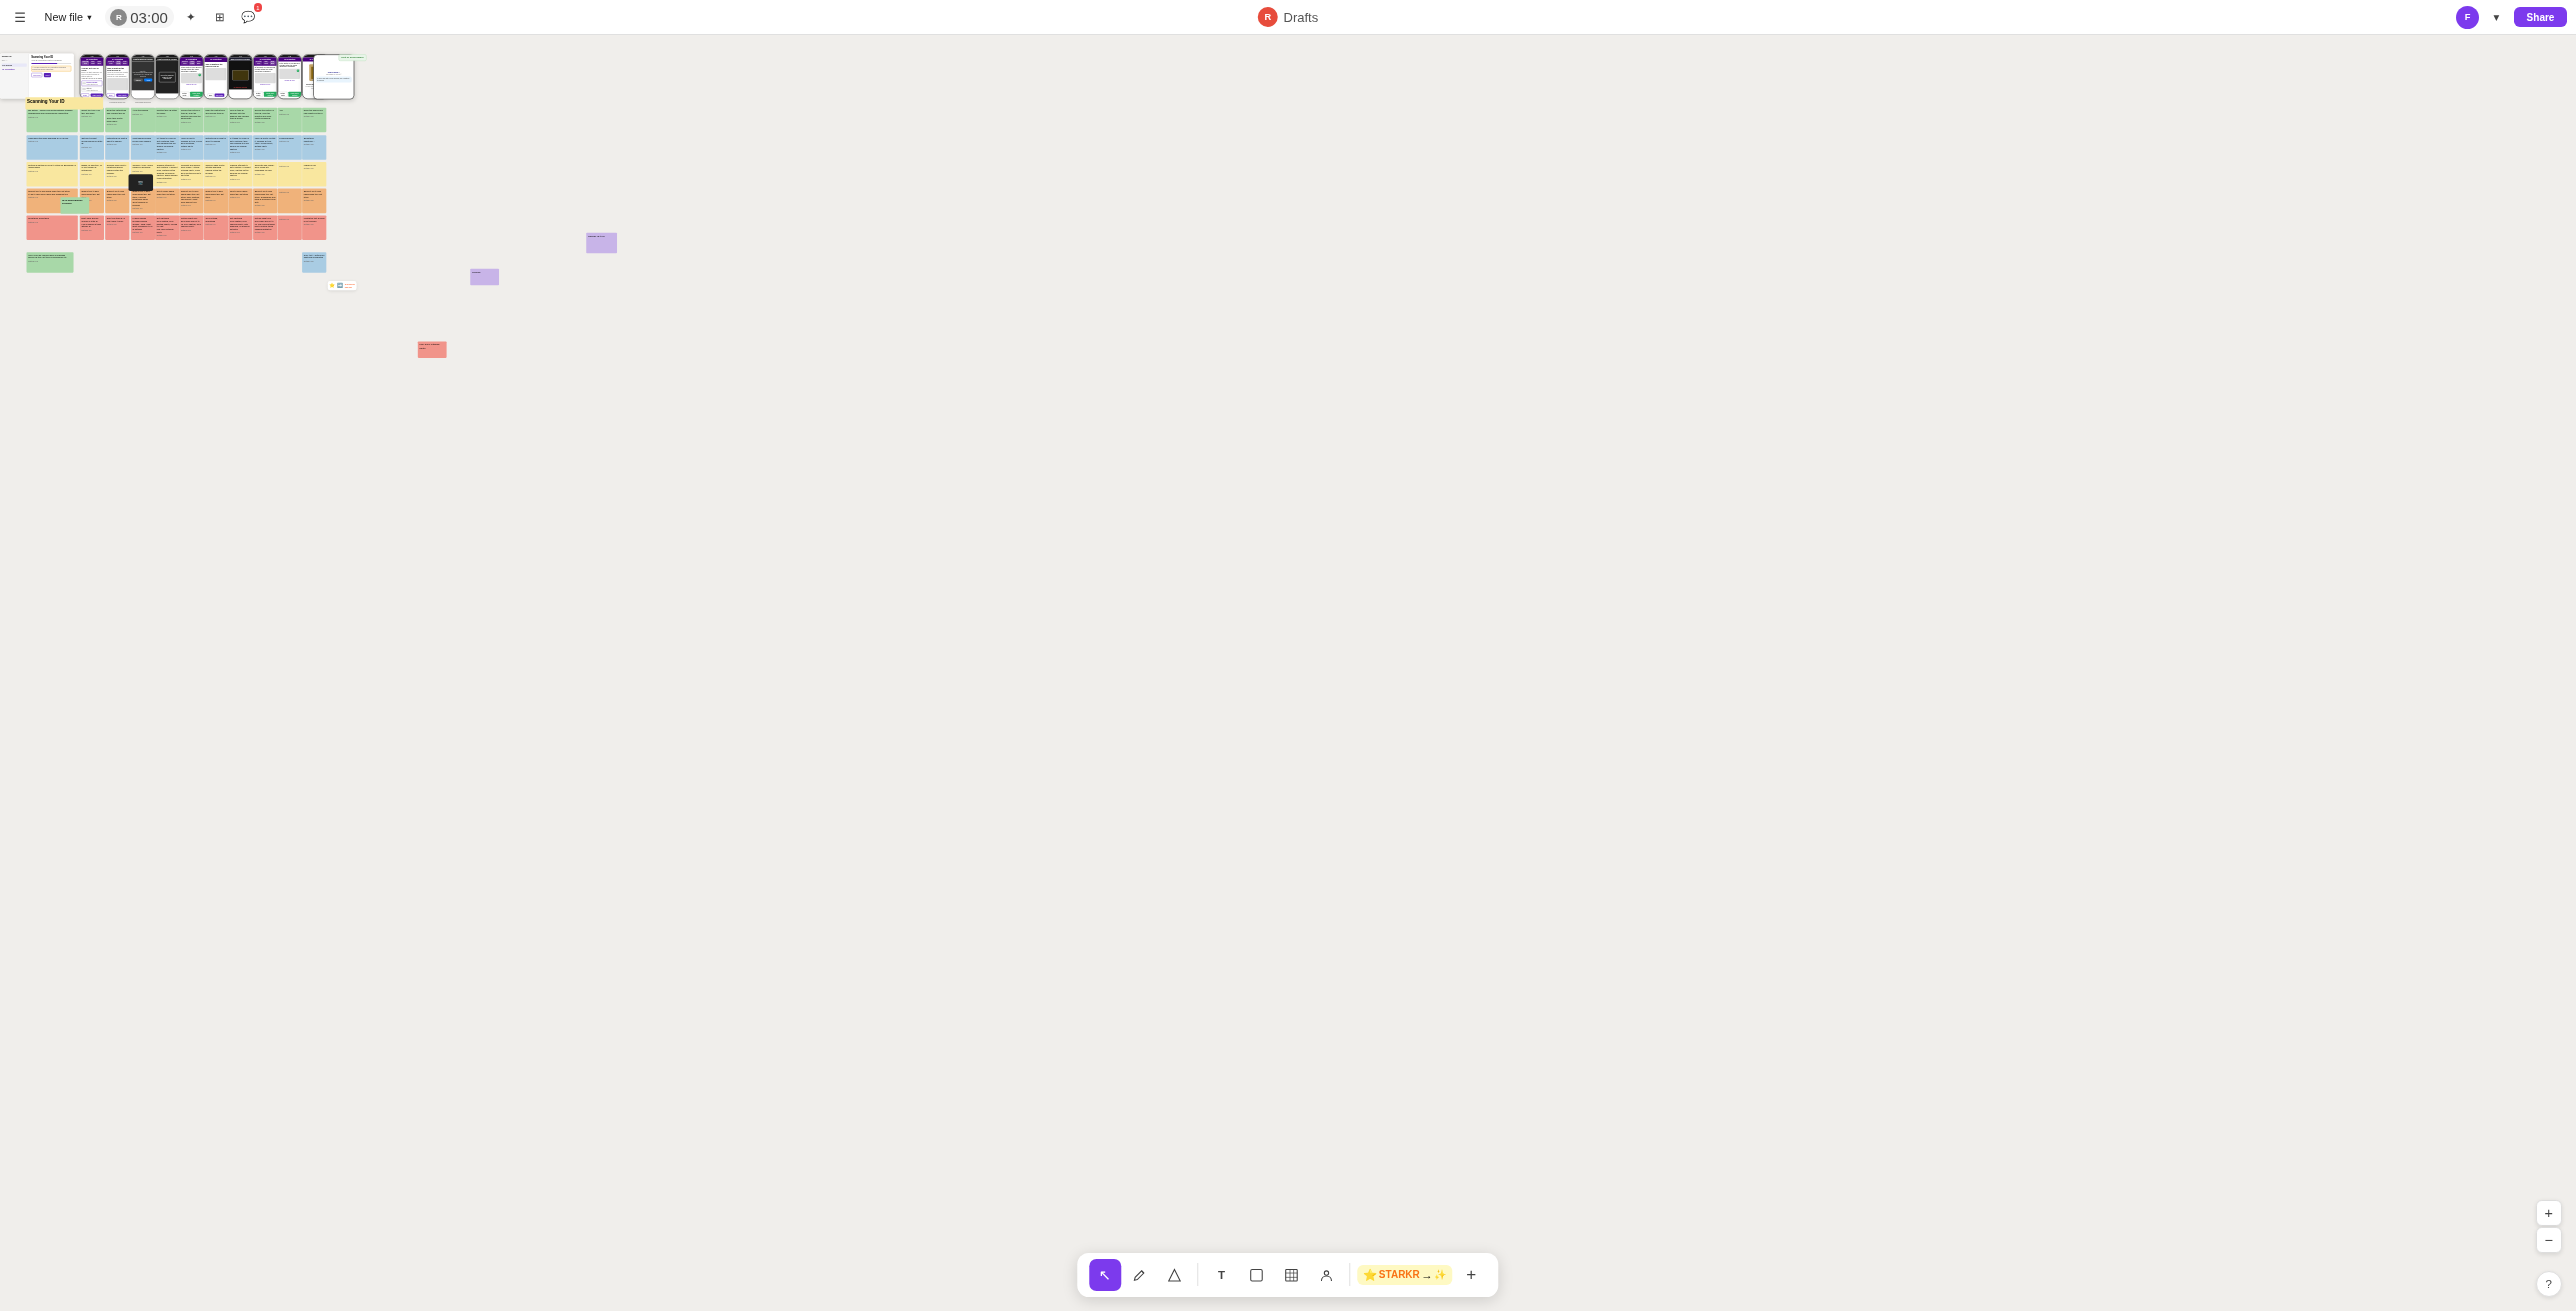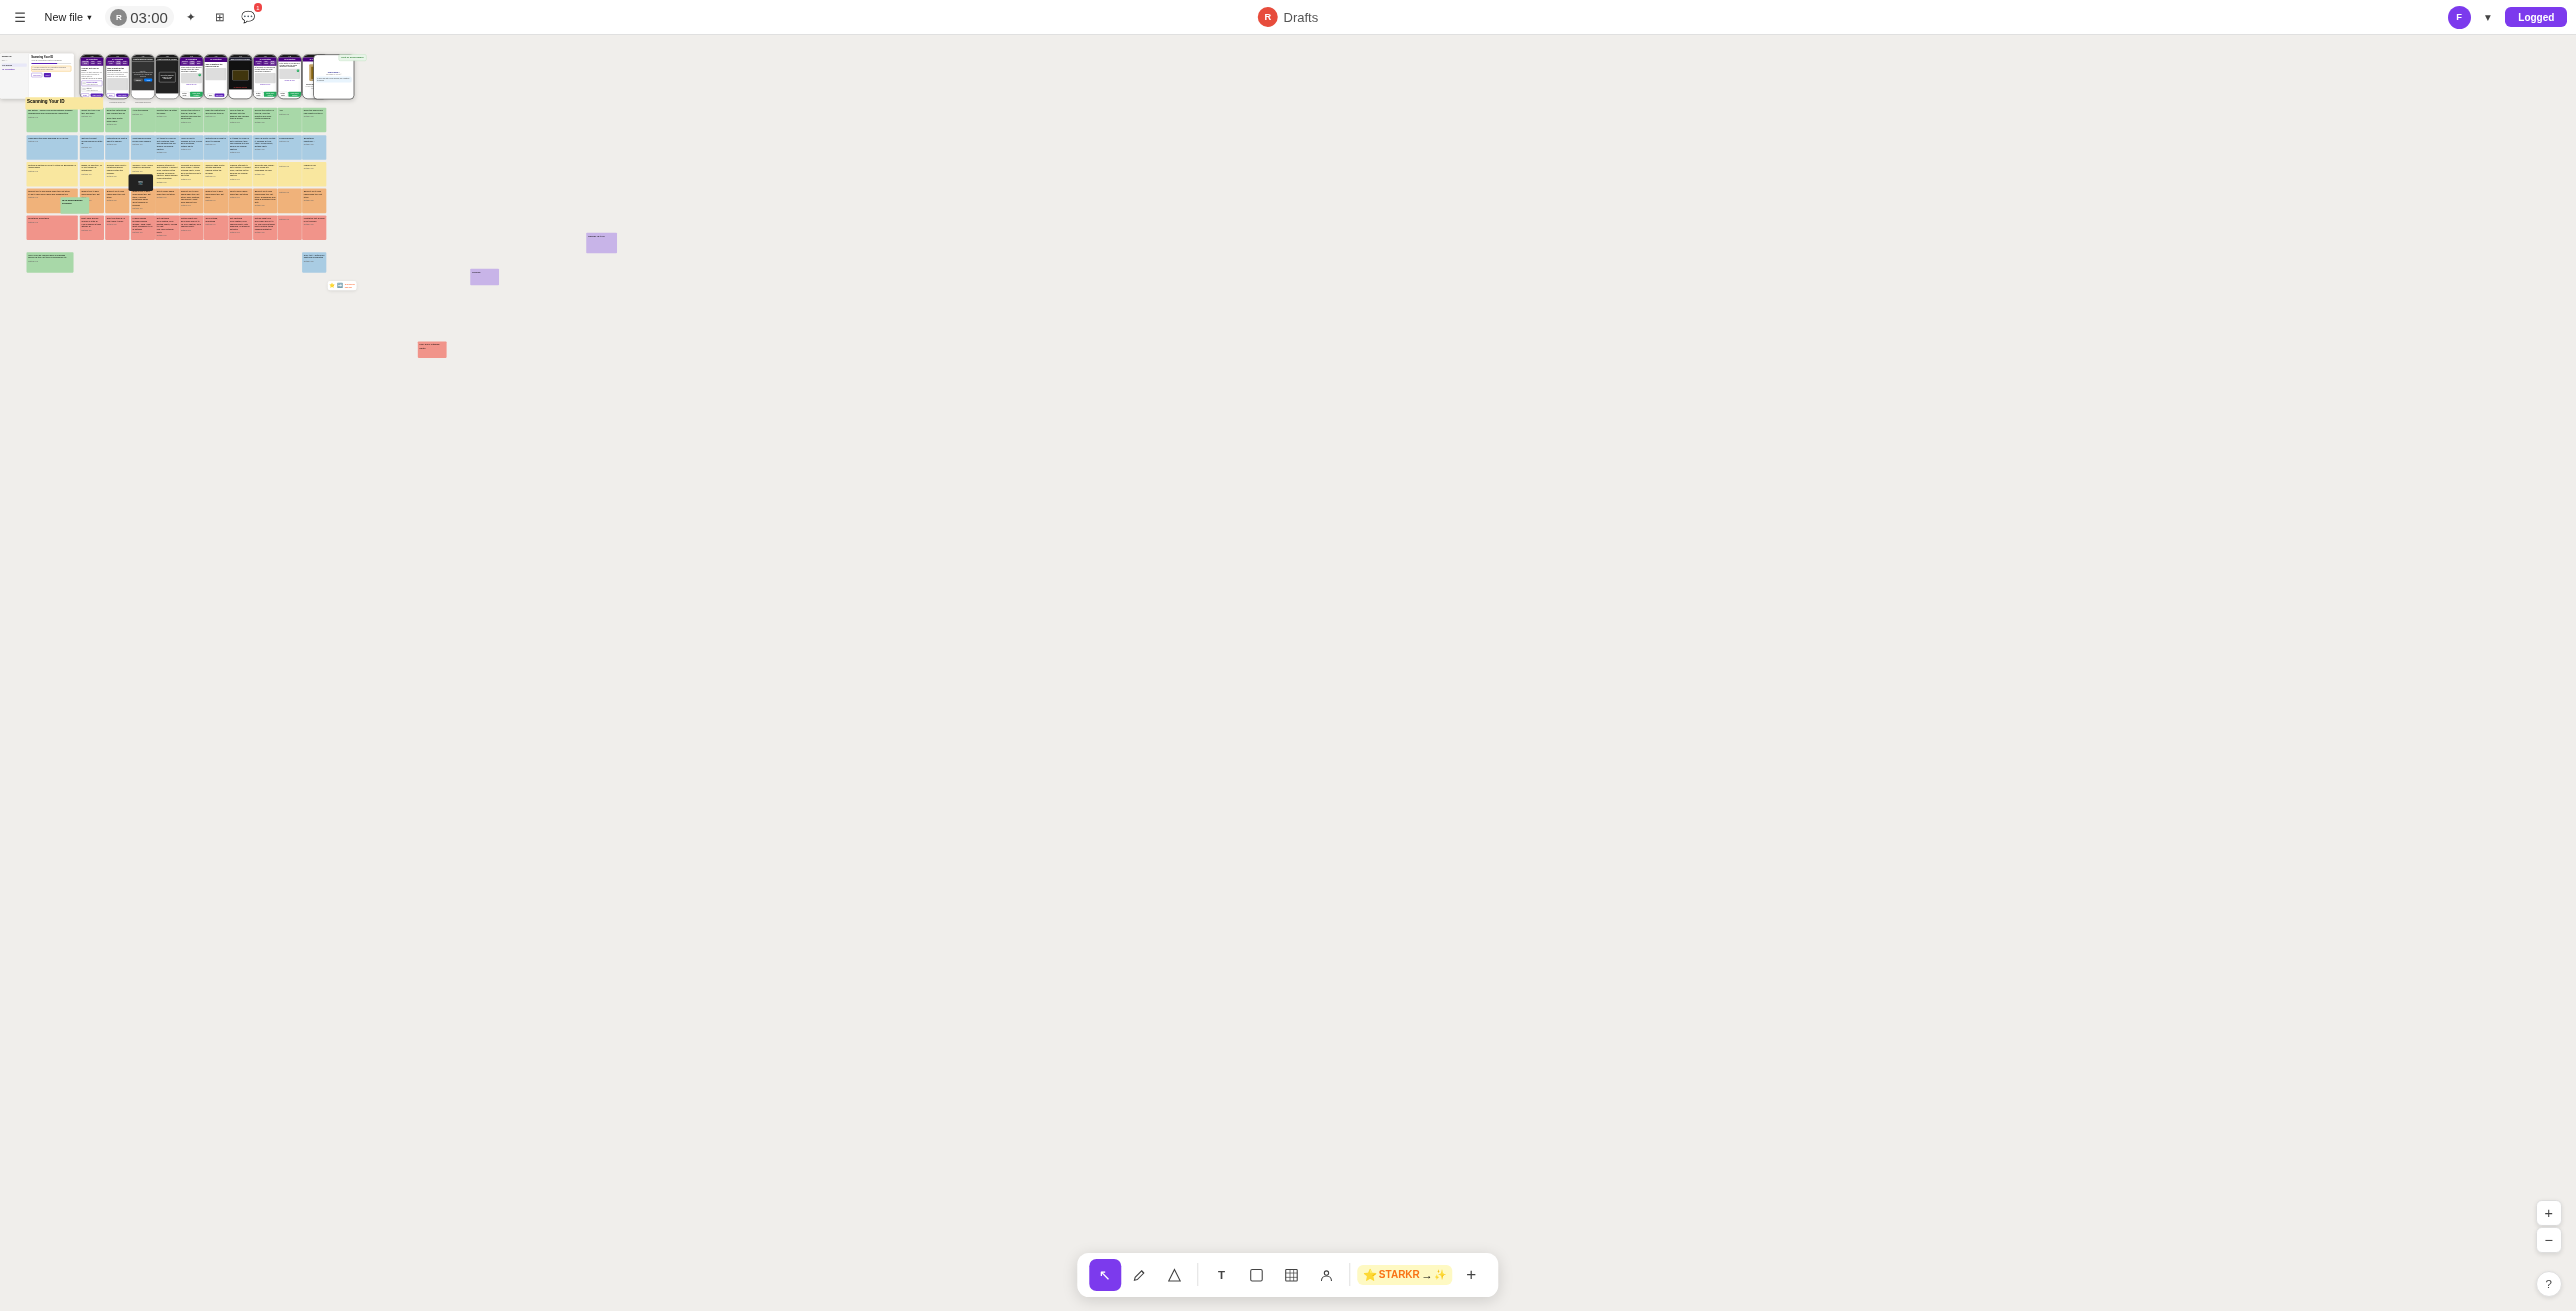--- a/index.html
+++ b/index.html
@@ -187,21 +187,21 @@
   </div>
 
   <div class="topbar-center">
     <div class="drafts-avatar">R</div>
     <span class="drafts-label">Drafts</span>
   </div>
 
   <div class="topbar-right">
     <div class="user-badge">F</div>
     <button class="tool-icon">▾</button>
-    <button class="share-btn">Logged</button>
+    <button class="share-btn">Share</button>
   </div>
 </div>
 
 <div class="canvas">
   <div class="canvas-content">
 
     <div class="desktop-frame" style="left:0px; top:65px; width:259px; height:158px; background:#fff;">
       <div class="desktop-sidebar">
         <div style="font-size:8px; font-weight:700; margin-bottom:4.3px;">Check-in</div>
         <div style="font-size:6.5px; color:#888; margin-bottom:8.6px;">Troy A.</div>

